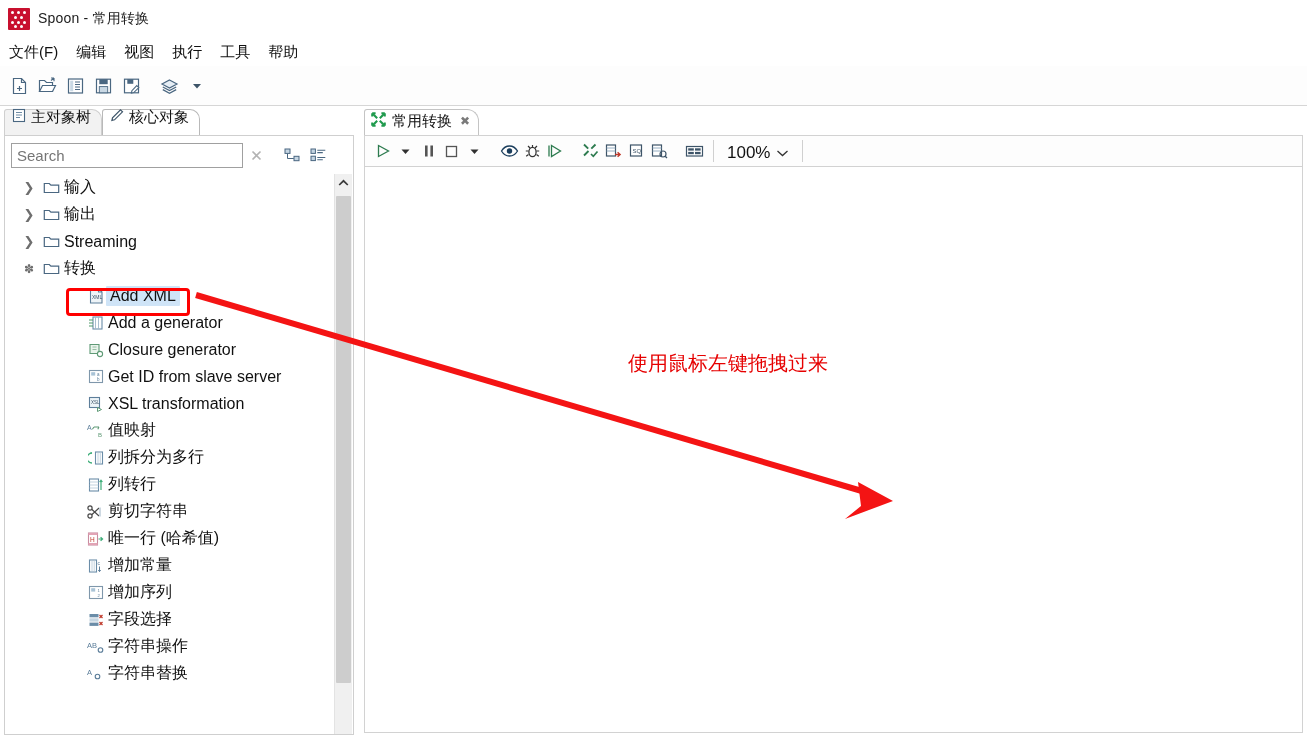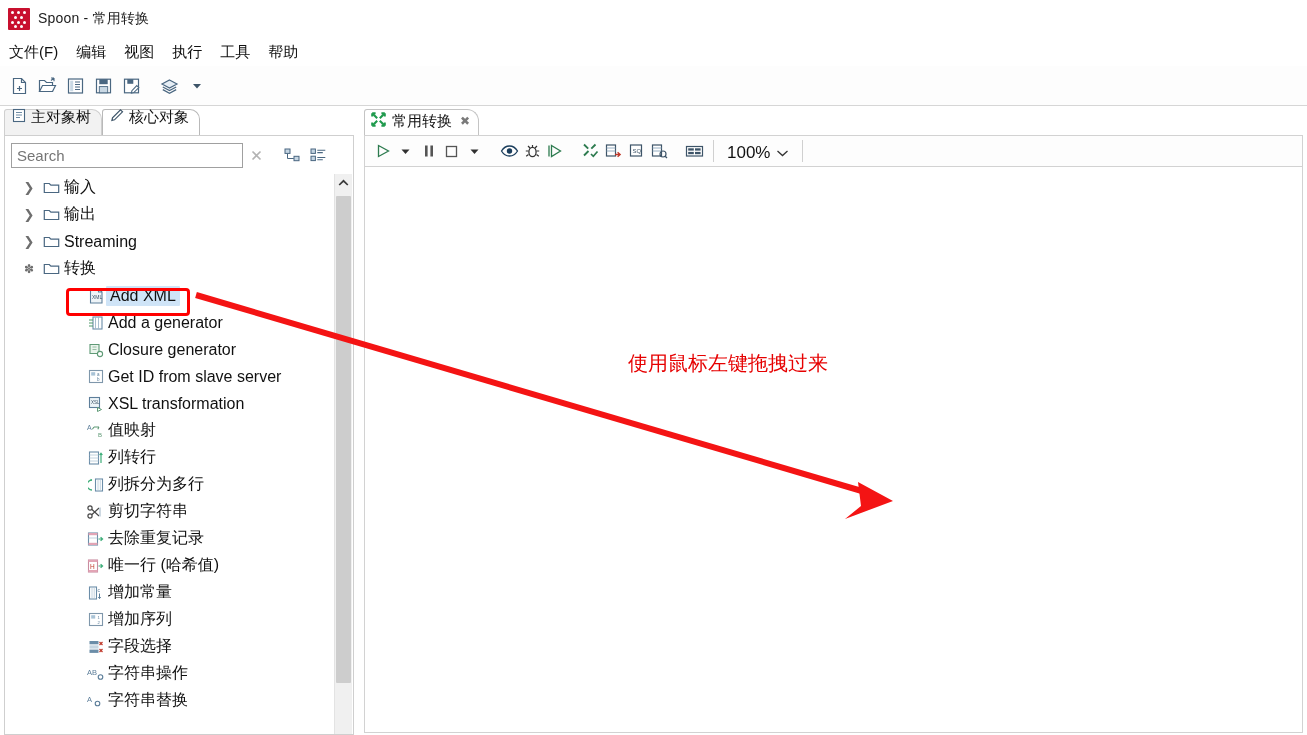--- a/index.html
+++ b/index.html
@@ -393,64 +393,52 @@
                   <path d="M7 4h5M7 4l-1.6 2.2M12 4l-1.2 2.2" stroke="#5f9a76" stroke-width="1.1" fill="none"></path>
                   <text x="11" y="14" font-size="6" fill="#5f9a76" font-family="sans-serif">B</text>
                 </svg>
             </span>
             <span class="tlabel">值映射</span>
           </div>
 
           <div class="trow child">
             <span class="ticon">
               <svg width="16" height="16" viewBox="0 0 16 16">
-                  <rect x="1.5" y="2" width="9" height="12" fill="#fff" stroke="#6b8da8" stroke-width="1.1"></rect>
-                  <path d="M1.5 5h9M1.5 8h9M1.5 11h9" stroke="#b3c6d5" stroke-width="0.8"></path>
-                  <path d="M13 13V3.5M11.6 5L13 3.2 14.4 5" fill="none" stroke="#3fae7a" stroke-width="1.2"></path>
-                </svg>
-            </span>
-            <span class="tlabel">列转行</span>
-          </div>
-
-          <div class="trow child">
-            <span class="ticon">
-              <svg width="16" height="16" viewBox="0 0 16 16">
                   <path d="M4 3a3.5 3.5 0 1 0 0 10" fill="none" stroke="#3fae7a" stroke-width="1.3"></path>
                   <path d="M2.6 1.8L4.3 3 2.6 4.3z" fill="#3fae7a"></path>
                   <rect x="7.5" y="2" width="7" height="12" fill="#fff" stroke="#6b8da8" stroke-width="1.1"></rect>
                   <path d="M10 2v12M12.3 2v12" stroke="#b3c6d5" stroke-width="0.8"></path>
                 </svg>
             </span>
             <span class="tlabel">列拆分为多行</span>
+          </div>
+
+          <div class="trow child">
+            <span class="ticon">
+              <svg width="16" height="16" viewBox="0 0 16 16">
+                  <rect x="1.5" y="2" width="9" height="12" fill="#fff" stroke="#6b8da8" stroke-width="1.1"></rect>
+                  <path d="M1.5 5h9M1.5 8h9M1.5 11h9" stroke="#b3c6d5" stroke-width="0.8"></path>
+                  <path d="M13 13V3.5M11.6 5L13 3.2 14.4 5" fill="none" stroke="#3fae7a" stroke-width="1.2"></path>
+                </svg>
+            </span>
+            <span class="tlabel">列转行</span>
           </div>
 
           <div class="trow child">
             <span class="ticon">
               <svg width="17" height="16" viewBox="0 0 17 16">
                   <circle cx="3" cy="12" r="2.1" fill="none" stroke="#4a4a4a" stroke-width="1.2"></circle>
                   <circle cx="3" cy="4" r="2.1" fill="none" stroke="#4a4a4a" stroke-width="1.2"></circle>
                   <path d="M4.7 5.3L12 12M4.7 10.7L12 4" stroke="#4a4a4a" stroke-width="1.2"></path>
                   <path d="M13 3.5v9" stroke="#b9c9d6" stroke-width="1.4"></path>
                 </svg>
             </span>
             <span class="tlabel">剪切字符串</span>
           </div>
 
-          <div class="trow child">
-            <span class="ticon">
-              <svg width="17" height="16" viewBox="0 0 17 16">
-                  <rect x="1.5" y="2" width="9" height="12" fill="#fff" stroke="#6b8da8" stroke-width="1.1"></rect>
-                  <rect x="1.5" y="2" width="9" height="2.2" fill="#e2a4b5"></rect>
-                  <rect x="1.5" y="11.8" width="9" height="2.2" fill="#e2a4b5"></rect>
-                  <path d="M1.5 7h9" stroke="#b3c6d5" stroke-width="0.8"></path>
-                  <path d="M11.5 8h4M13.6 6.2L15.6 8l-2 1.8" fill="none" stroke="#3fae7a" stroke-width="1.2"></path>
-                </svg>
-            </span>
-            <span class="tlabel">去除重复记录</span>
-          </div>
 
           <div class="trow child">
             <span class="ticon">
               <svg width="17" height="16" viewBox="0 0 17 16">
                   <rect x="1.5" y="2" width="9" height="12" fill="#fff" stroke="#c98ca0" stroke-width="1.1"></rect>
                   <rect x="1.5" y="2" width="9" height="2" fill="#e2a4b5"></rect>
                   <rect x="1.5" y="12" width="9" height="2" fill="#e2a4b5"></rect>
                   <text x="3" y="10.5" font-size="6.5" fill="#c0392b" font-family="sans-serif">H</text>
                   <path d="M11.5 8h4M13.6 6.2L15.6 8l-2 1.8" fill="none" stroke="#3fae7a" stroke-width="1.2"></path>
                 </svg>

